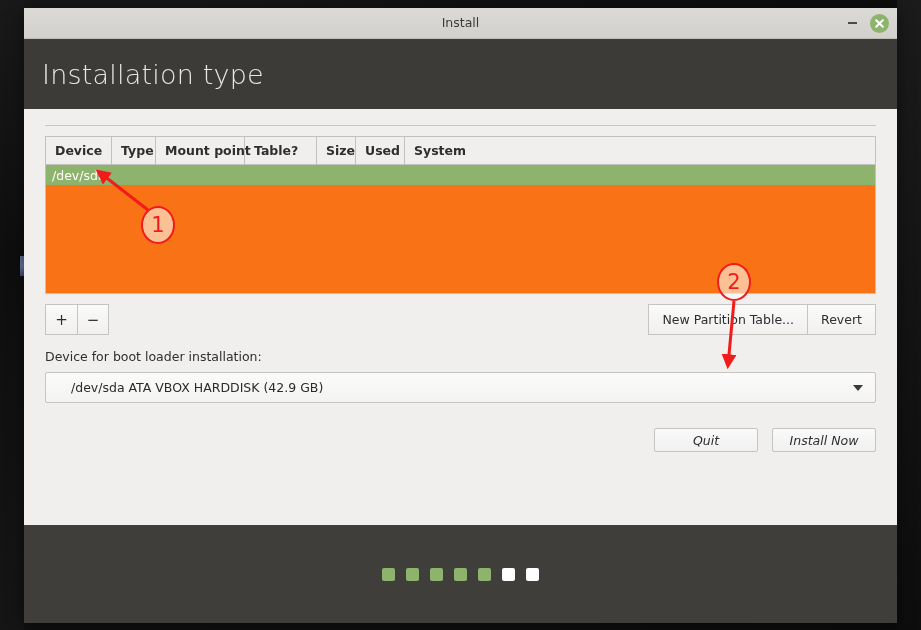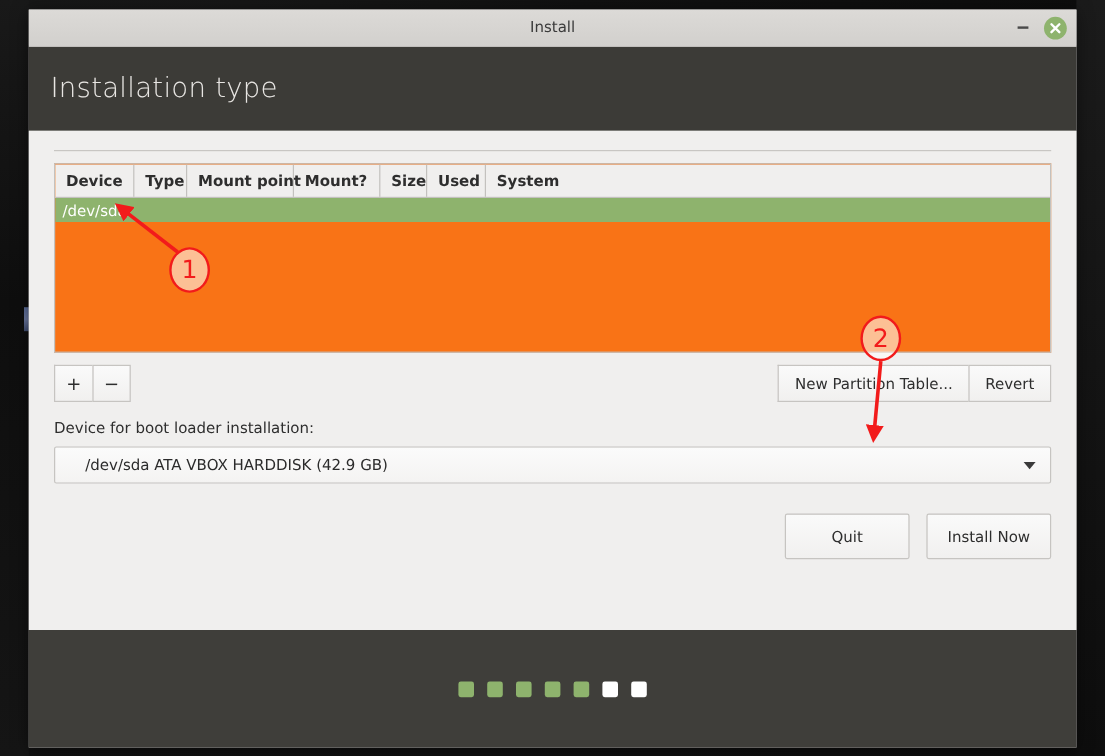--- a/index.html
+++ b/index.html
@@ -100,21 +100,21 @@
   
   #header {
     height: 70px;
     background: #3c3b37;
     display: flex;
     align-items: center;
     padding-left: 18px;
     flex: none;
   }
   #page-title {
-    font-size: 23px;
+    font-size: 27px;
     color: #e8e6e3;
     font-weight: 300;
     letter-spacing: .2px;
   }
 
   
   #content {
     flex: 1;
     background: #f0efee;
     padding: 16px 21px 0 21px;
@@ -228,31 +228,32 @@
 
   
   #nav-row {
     display: flex;
     justify-content: flex-end;
     gap: 14px;
     margin-top: 25px;
   }
   .nav-btn {
     min-width: 104px;
-    height: 38px;
+    height: 24px;
     background: linear-gradient(180deg,#fafafa 0%,#f1f0ef 100%);
     border: 1px solid #c6c4c1;
     border-radius: 2px;
     font-size: 12.5px;
     color: #2e2e2e;
     cursor: pointer;
     font-family: "DejaVu Sans", "Liberation Sans", sans-serif;
     display: flex;
     align-items: center;
     justify-content: center;
+    font-style: italic;
   }
 
   
   #footer {
     height: 98px;
     background: #3f3e3a;
     display: flex;
     align-items: center;
     justify-content: center;
     flex: none;
@@ -313,21 +314,21 @@
   </div>
 
   <div id="content">
     <div id="top-separator"></div>
 
     <div id="partition-table">
       <div id="table-header">
         <div class="th" style="width:66px">Device</div>
         <div class="th" style="width:44px">Type</div>
         <div class="th" style="width:89px">Mount point</div>
-        <div class="th" style="width:72px">Mount?</div>
+        <div class="th" style="width:72px">Table?</div>
         <div class="th" style="width:39px">Size</div>
         <div class="th" style="width:49px">Used</div>
         <div class="th">System</div>
       </div>
       <div class="table-row selected">
         <div class="cell-device">/dev/sda</div>
       </div>
     </div>
 
     <div id="action-row">

